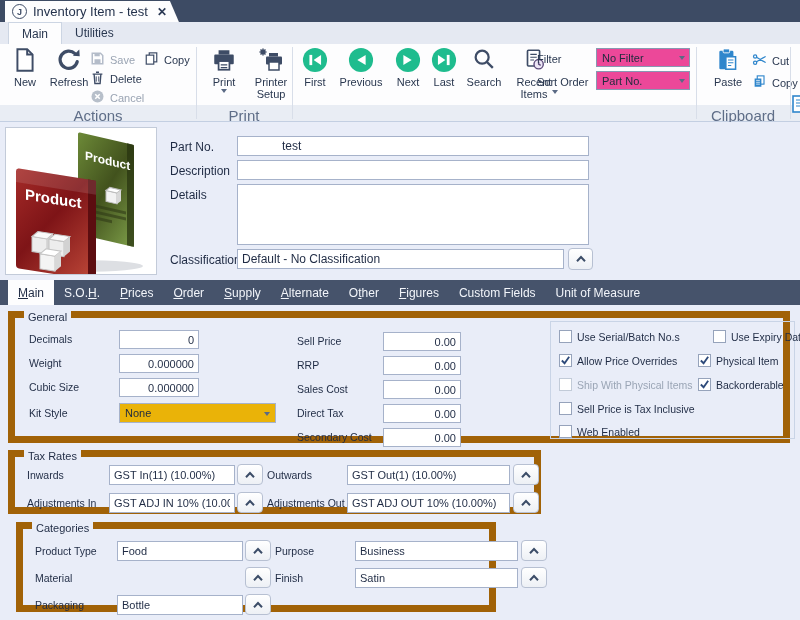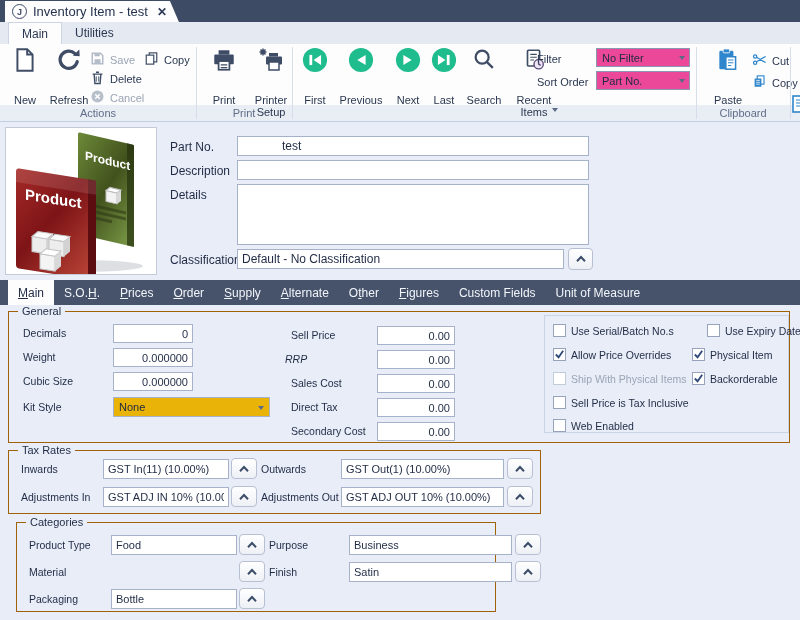--- a/index.html
+++ b/index.html
@@ -10,23 +10,23 @@
   .doctab{position:absolute;left:5px;top:1px;height:21px;background:#fdfdfe;display:flex;align-items:center;gap:6px;padding:0 12px 0 7px;clip-path:polygon(0 0,calc(100% - 9px) 0,100% 100%,0 100%);font-size:13px;color:#24324c;}
   .jicon{width:13px;height:13px;border:1.5px solid #3e4c66;border-radius:50%;display:flex;align-items:center;justify-content:center;font-size:9px;font-weight:bold;color:#3e4c66;flex:0 0 auto;}
   .closex{font-weight:bold;font-size:12px;color:#2c3a55;margin-left:3px;}
   
   .ribbontabs{position:absolute;left:0;top:22px;width:800px;height:22px;background:#e5e9f2;}
   .rtab{position:absolute;top:0;height:21px;display:flex;align-items:center;padding:0 13px;font-size:12px;color:#2a3850;}
   .rtab.selected{background:#fdfdfe;border:1px solid #ccd5e3;border-bottom:none;height:22px;}
   
   .ribbon{position:absolute;left:0;top:44px;width:800px;height:78px;background:#fdfdfe;border-bottom:1px solid #c3cfe2;box-sizing:border-box;}
   .rlabelstrip{position:absolute;left:0;top:61px;width:800px;height:16px;background:#e9edf4;}
-  .rgroup-label{position:absolute;top:63px;text-align:center;color:#5f6e88;font-size:11px;}
+  .rgroup-label{position:absolute;top:63px;text-align:center;color:#5f6e88;font-size:15px;}
   .rsep{position:absolute;top:3px;height:72px;width:1px;background:#d8dee9;}
-  .rbtn{position:absolute;top:3px;display:flex;flex-direction:column;align-items:center;gap:19px;cursor:default;}
+  .rbtn{position:absolute;top:3px;display:flex;flex-direction:column;align-items:center;gap:1px;cursor:default;}
   .rbtn .rlbl{font-size:11px;color:#2a3850;text-align:center;line-height:12px;white-space:pre-line;}
   .sbtn{position:absolute;display:flex;align-items:center;gap:5px;font-size:11px;color:#2a3850;}
   .sbtn.disabled{color:#9aa4b3;}
   .caret{width:0;height:0;border-left:3.5px solid transparent;border-right:3.5px solid transparent;border-top:4px solid #5a6a85;display:inline-block;}
   .rcombo{position:absolute;height:19px;width:94px;background:#ec4899;border:1px solid #8897b2;display:flex;align-items:center;padding:0 14px 0 5px;box-sizing:border-box;font-size:11px;}
   .rcombo .caret{position:absolute;right:4px;top:7px;}
   .rflabel{position:absolute;font-size:11px;color:#2a3850;}
   
   .header{position:absolute;left:0;top:122px;width:800px;height:158px;background:#e9edf8;}
   .imgbox{position:absolute;left:5px;top:5px;width:152px;height:148px;background:#fff;border:1px solid #c3cbd9;box-sizing:border-box;}
@@ -35,21 +35,21 @@
   textarea.hinput{height:61px;resize:none;}
   .lookupbtn{position:absolute;width:25px;height:22px;background:linear-gradient(#ffffff,#edf0f5);border:1px solid #b7c0d2;border-radius:4px;display:flex;align-items:center;justify-content:center;box-sizing:border-box;cursor:default;}
   
   .pagetabs{position:absolute;left:0;top:280px;width:800px;height:25px;background:#46536b;display:flex;align-items:stretch;padding-left:8px;box-sizing:border-box;}
   .ptab{display:flex;align-items:center;padding:0 10px;color:#f2f5fa;font-size:12px;white-space:nowrap;cursor:default;}
   .ptab.selected{background:#fdfdfe;color:#1f2b44;}
   .ptab u{text-decoration:underline;}
   
   .content{position:absolute;left:0;top:305px;width:800px;height:315px;background:#e9edf8;}
   .darkstrip{position:absolute;left:792px;top:280px;width:8px;height:340px;background:#46536b;}
-  .groupbox{position:absolute;border:1px solid #a16207;box-sizing:border-box;}
+  .groupbox{position:absolute;border:7px solid #a16207;box-sizing:border-box;}
   .gcap{position:absolute;top:-7px;left:9px;background:#e9edf8;padding:0 4px;font-size:11px;color:#1f2b44;}
   .flabel{position:absolute;font-size:10.5px;color:#1f2b44;white-space:nowrap;}
   .finput{position:absolute;height:19px;border:1px solid #a6b2ca;background:#fff;font-family:inherit;font-size:11px;color:#1f2b44;padding:0 4px;box-sizing:border-box;}
   .num{text-align:right;}
   .gcombo{position:absolute;height:20px;background:#eab308;border:1px solid #a6b2ca;display:flex;align-items:center;padding:0 16px 0 5px;box-sizing:border-box;font-size:11px;}
   .gcombo .caret{position:absolute;right:5px;top:8px;}
   .checkpanel{position:absolute;left:535px;top:3px;width:245px;height:118px;border:1px solid #c9d4e6;box-sizing:border-box;}
   .chk{position:absolute;display:flex;align-items:center;gap:5px;white-space:nowrap;font-size:10.5px;color:#1f2b44;cursor:default;}
   .chk .box{width:13px;height:13px;background:#fff;border:1px solid #96a3bb;display:flex;align-items:center;justify-content:center;box-sizing:border-box;flex:0 0 auto;}
   .chk.disabled{color:#9aa5b5;}
@@ -336,21 +336,21 @@
       <span class="flabel" style="left:14px;top:63px;">Cubic Size</span>
       <input class="finput num" style="left: 104px; top: 60px; width: 80px;" value="0.000000">
       <span class="flabel" style="left:14px;top:89px;">Kit Style</span>
       <div class="gcombo" style="left:104px;top:85px;width:157px;">
         <span>None</span>
         <span class="caret"></span>
       </div>
 
       <span class="flabel" style="left:282px;top:17px;">Sell Price</span>
       <input class="finput num" style="left: 368px; top: 14px; width: 78px;" value="0.00">
-      <span class="flabel" style="left:276px;top:41px;font-style:italic;">RRP</span>
+      <span class="flabel" style="left:282px;top:41px;">RRP</span>
       <input class="finput num" style="left: 368px; top: 38px; width: 78px;" value="0.00">
       <span class="flabel" style="left:282px;top:65px;">Sales Cost</span>
       <input class="finput num" style="left: 368px; top: 62px; width: 78px;" value="0.00">
       <span class="flabel" style="left:282px;top:89px;">Direct Tax</span>
       <input class="finput num" style="left: 368px; top: 86px; width: 78px;" value="0.00">
       <span class="flabel" style="left:282px;top:113px;">Secondary Cost</span>
       <input class="finput num" style="left: 368px; top: 110px; width: 78px;" value="0.00">
 
       <div class="checkpanel">
         <div></div>

